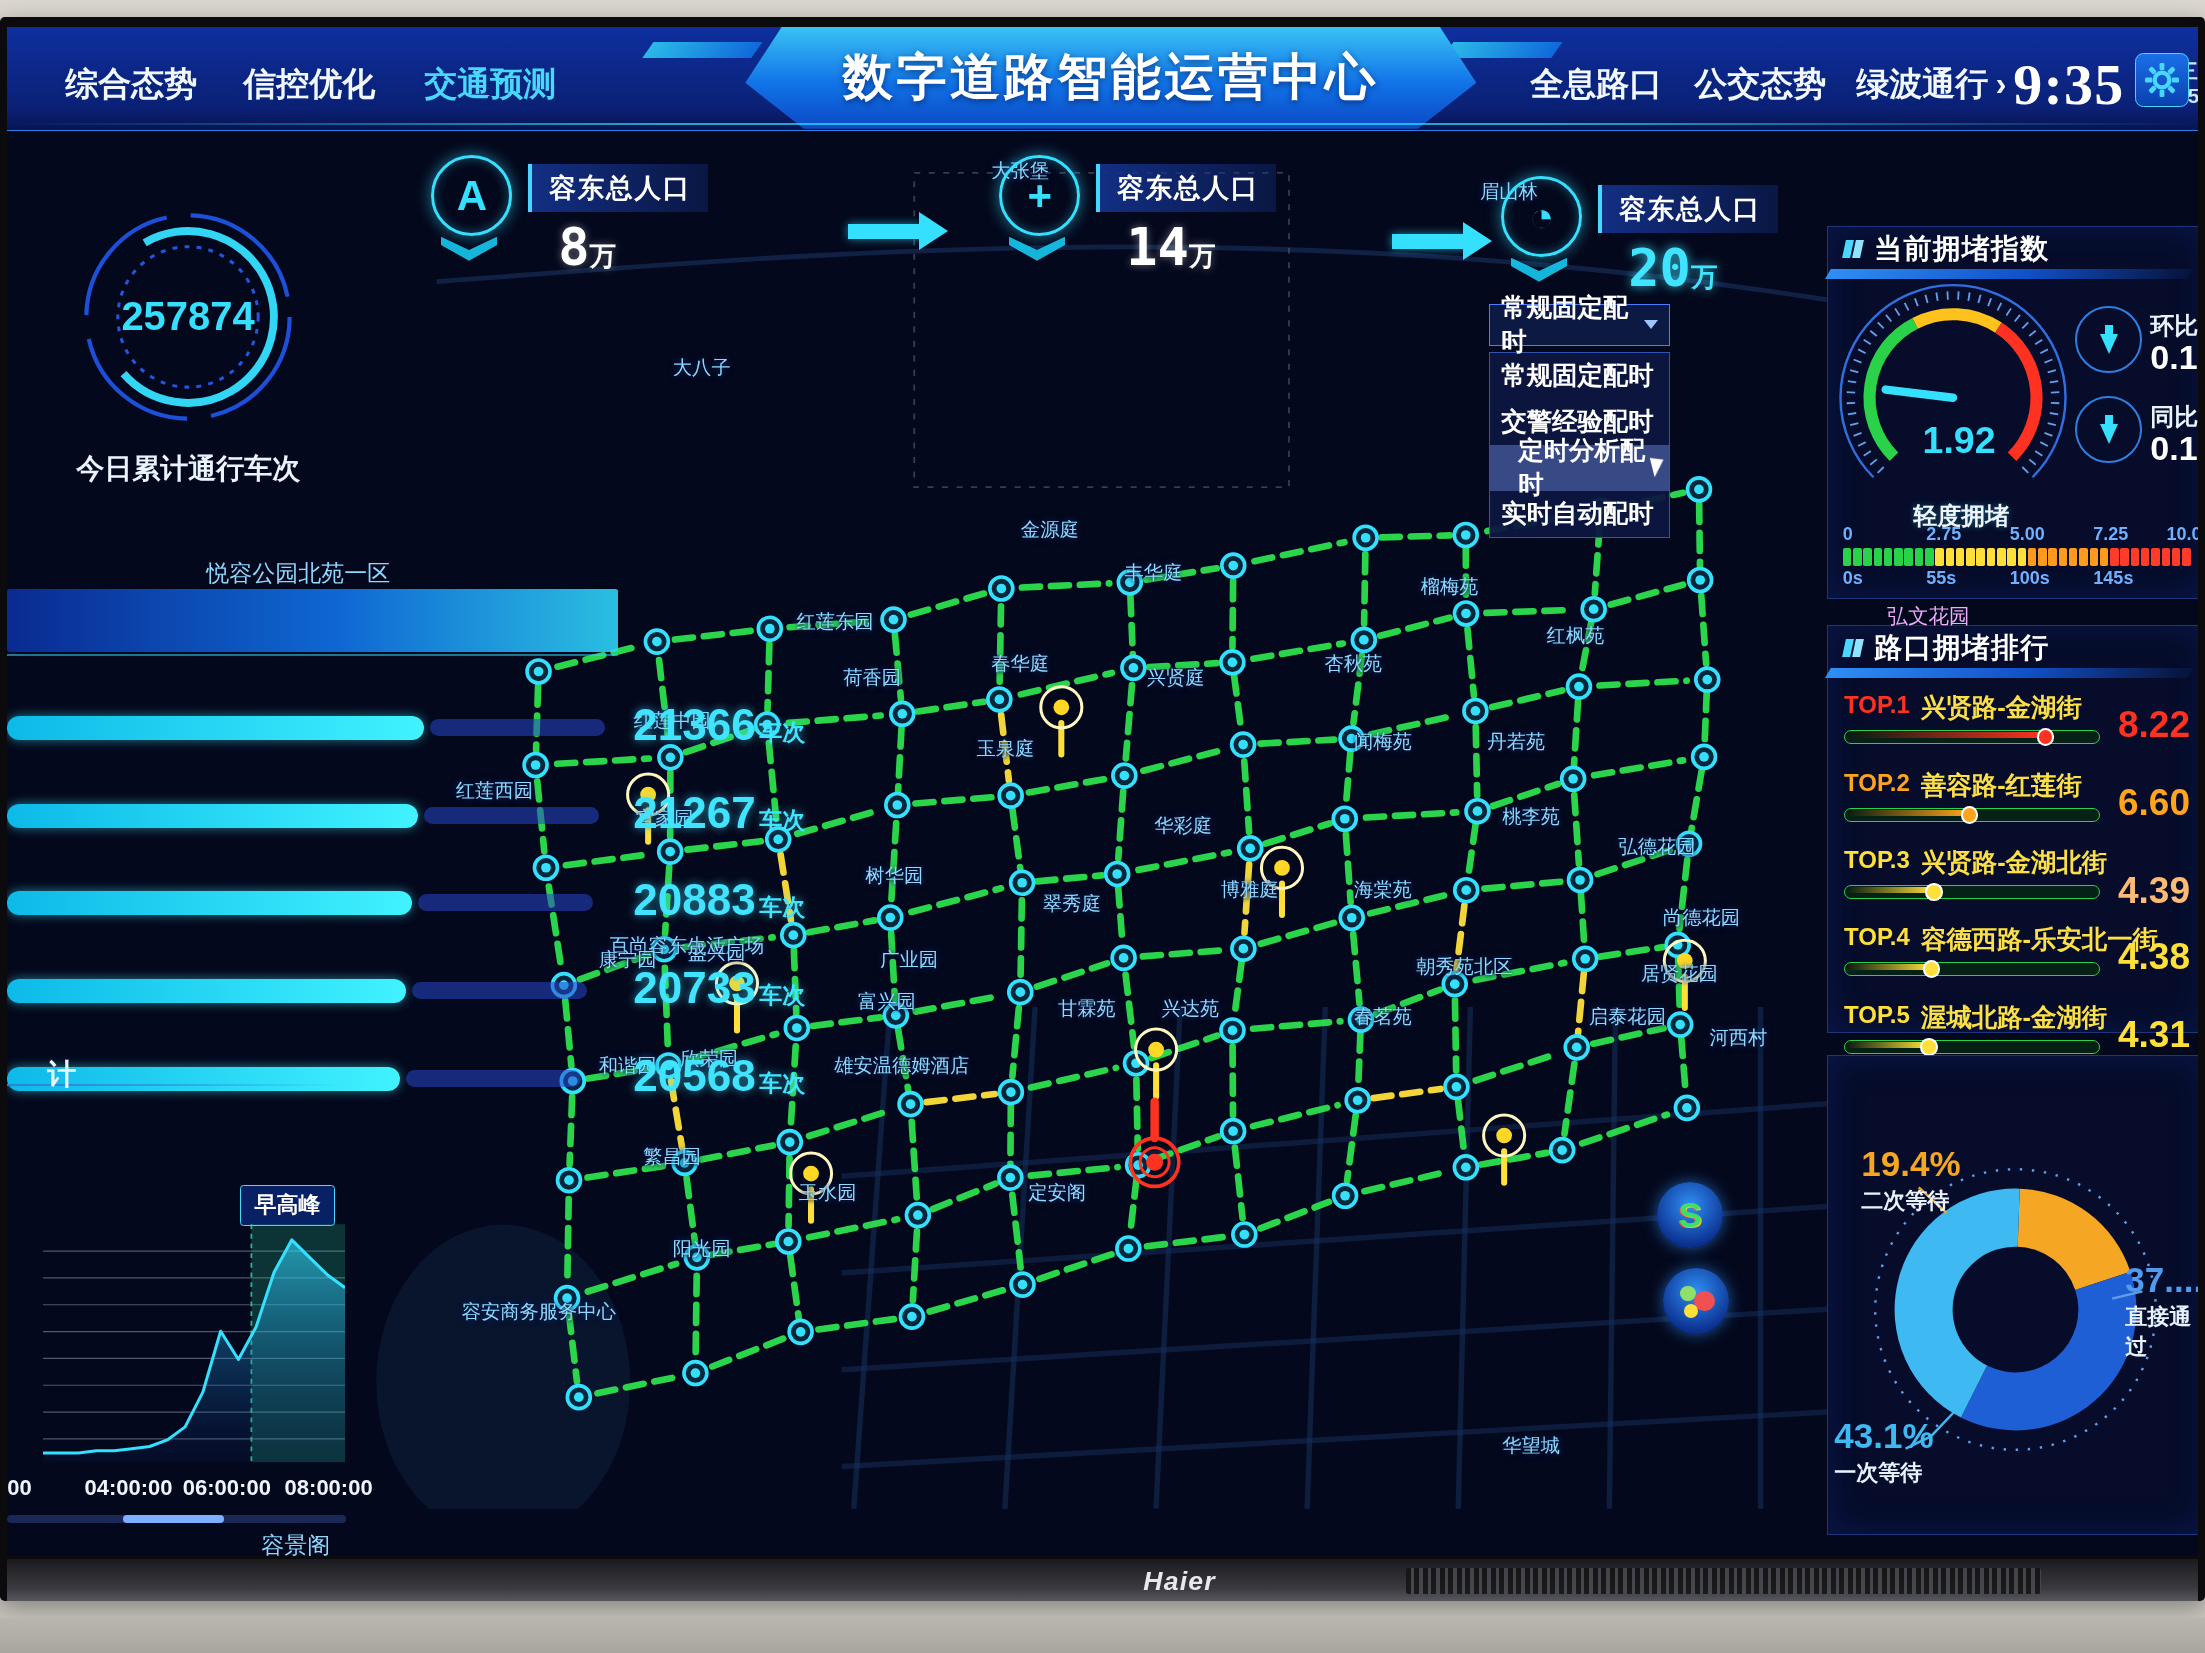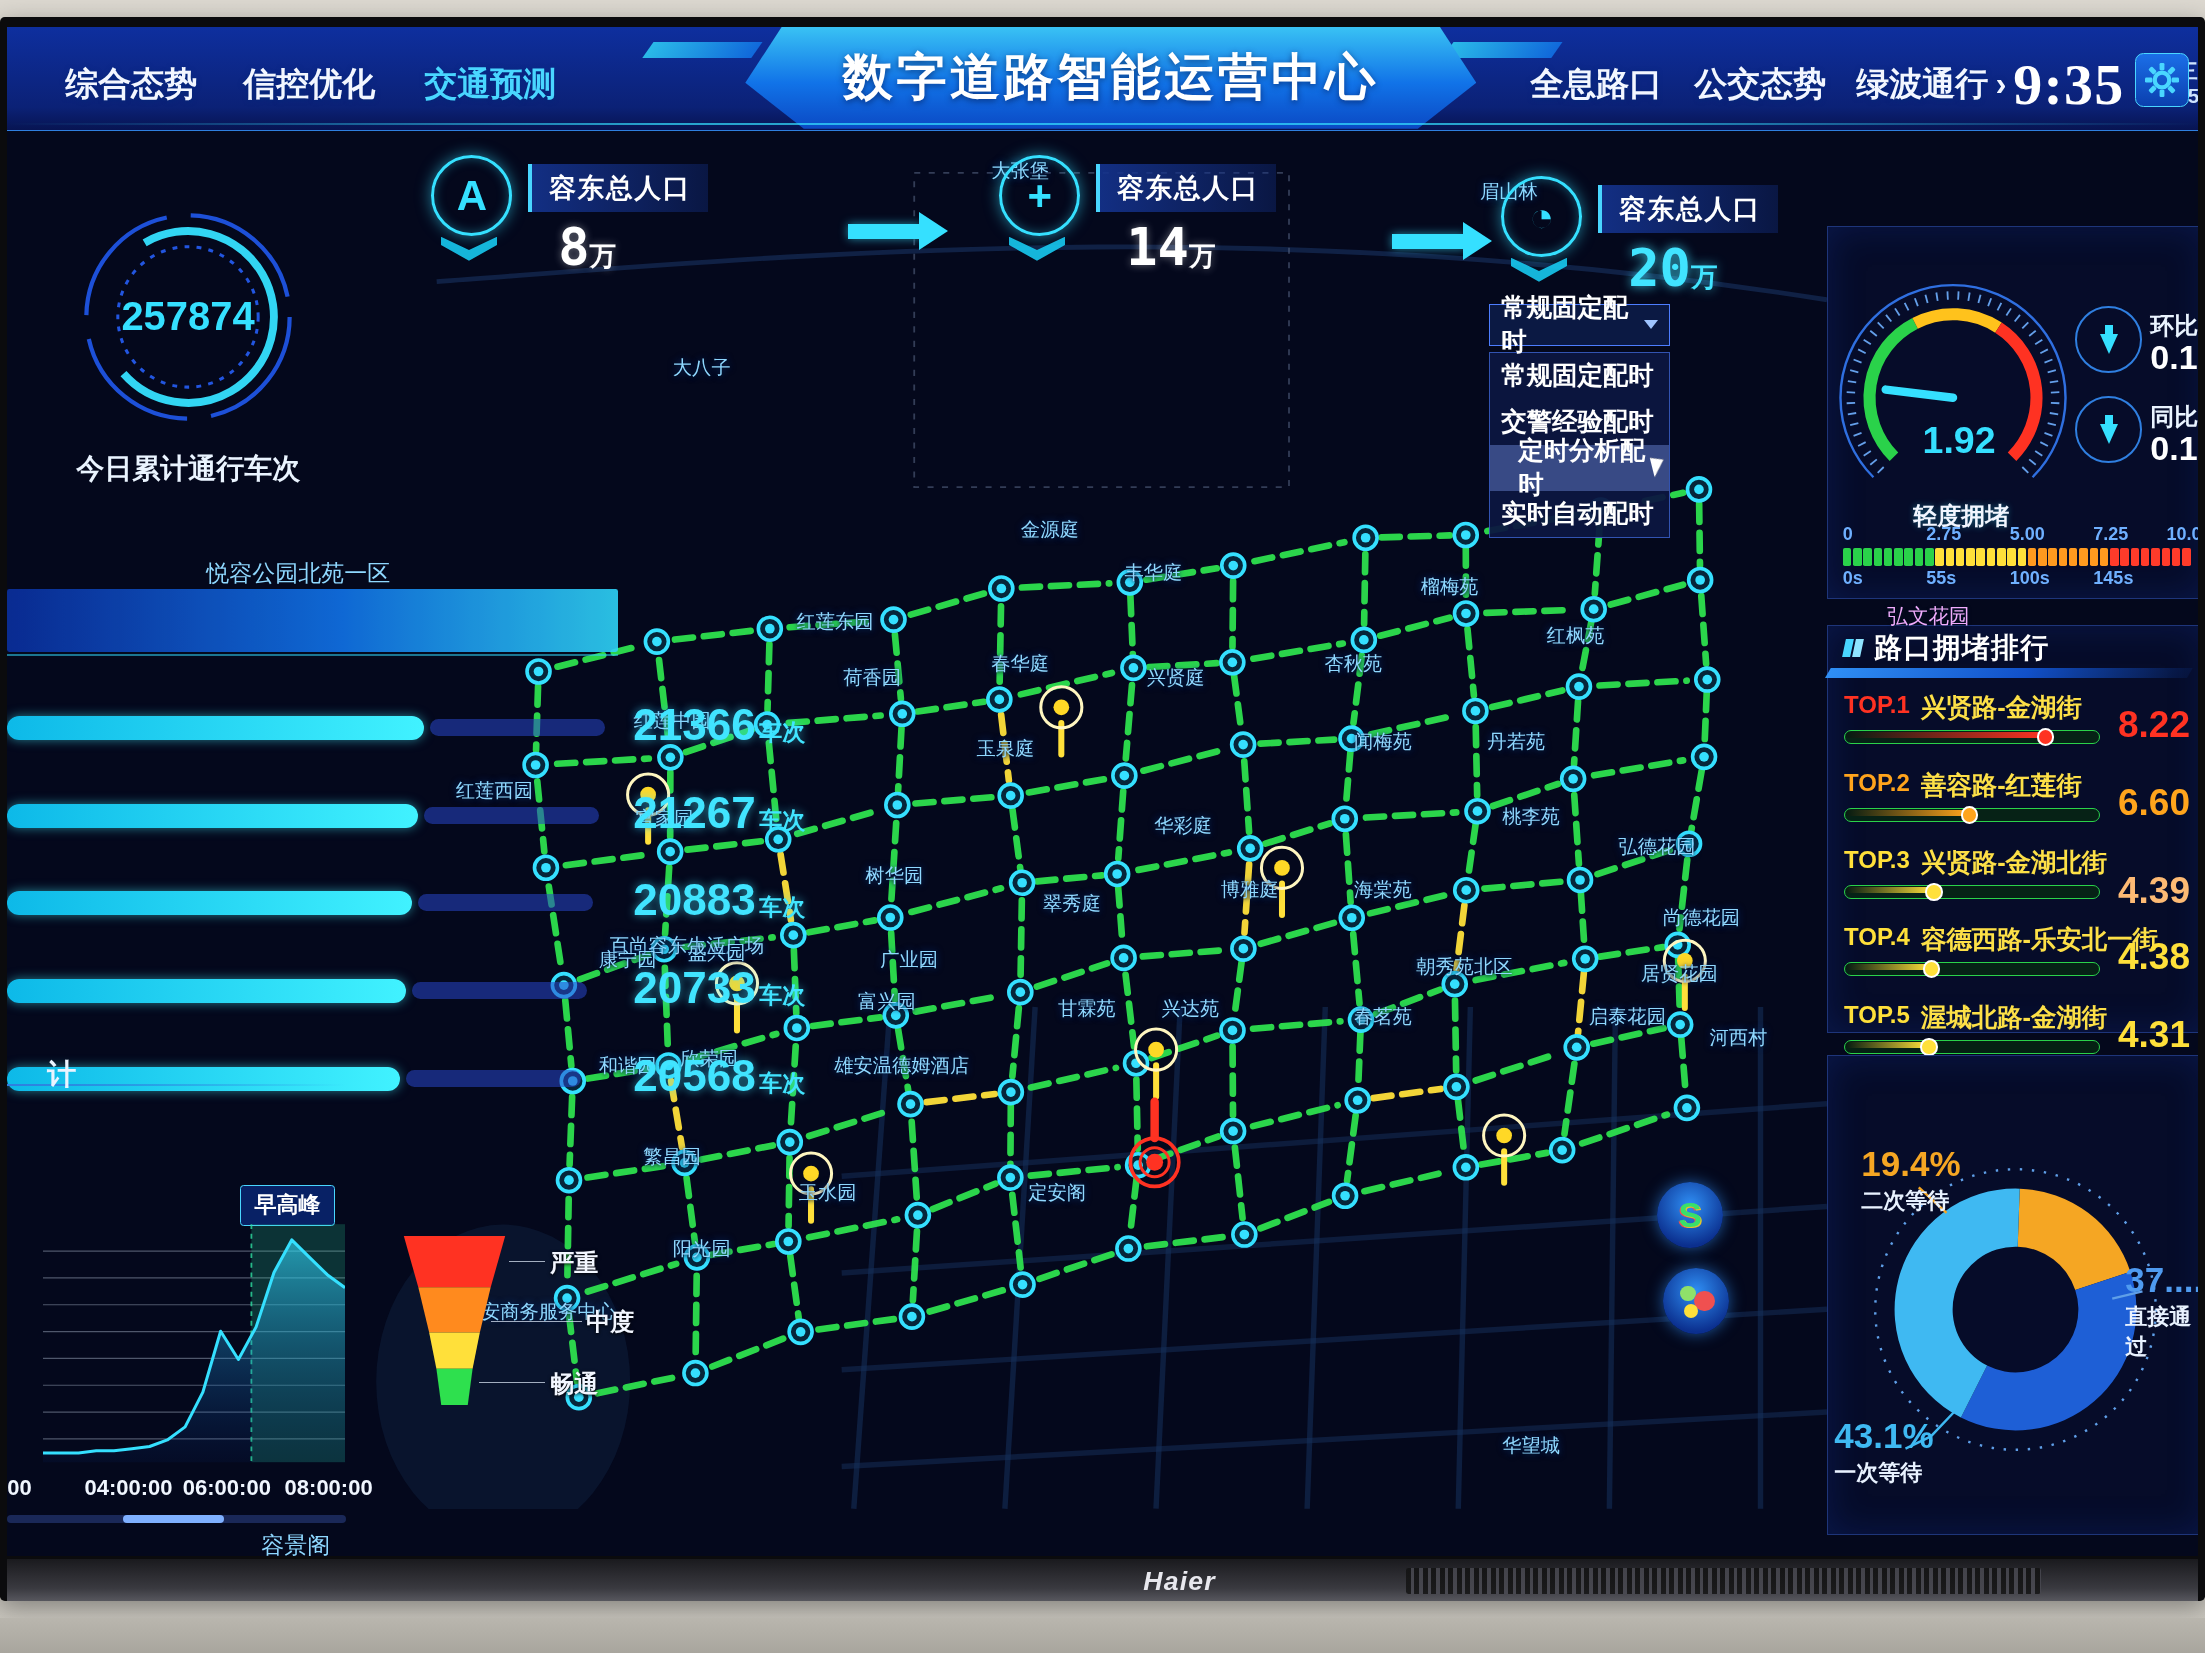--- a/index.html
+++ b/index.html
@@ -770,35 +770,20 @@
             <span class="arr"></span>
           </div>
           <div class="menu" id="dd-menu">
               <div class="opt">常规固定配时</div>
               <div class="opt">交警经验配时</div>
               <div class="opt sel2">定时分析配时<div class="cursor"></div></div>
               <div class="opt">实时自动配时</div>
             </div>
         </div>
 
-        <div class="legend">
-          <svg width="109" height="181" viewBox="0 0 180 300">
-            <polygon points="6,10 174,10 118,290 62,290" fill="#123" opacity="0"></polygon>
-            <polygon points="6,10 174,10 150,95 30,95" fill="#ff3222"></polygon>
-            <polygon points="30,95 150,95 132,170 48,170" fill="#ff8a1e"></polygon>
-            <polygon points="48,170 132,170 120,230 60,230" fill="#ffe03a"></polygon>
-            <polygon points="60,230 120,230 112,290 68,290" fill="#2ee04e"></polygon>
-          </svg>
-          <div class="lline" style="left:109px;top:31px;width:36px"></div>
-          <span class="llbl" style="left:150px;top:17px">严重</span>
-          <div class="lline" style="left:91px;top:91px;width:91px"></div>
-          <span class="llbl" style="left:186px;top:76px">中度</span>
-          <div class="lline" style="left:79px;top:152px;width:66px"></div>
-          <span class="llbl" style="left:150px;top:138px">畅通</span>
-        </div>
 
         <div class="fbtn" style="left:1311px;top:1082px">
             <span class="s">S</span>
           </div>
         <div class="fbtn dots" style="left:1317px;top:1168px">
           <i style="left:17px;top:18px;width:15.7px;height:15.7px;background:#8fe06a"></i>
           <i style="left:31px;top:23px;width:20.6px;height:20.6px;background:#f05050"></i>
           <i style="left:20.6px;top:36px;width:14.5px;height:14.5px;background:#ffe03a"></i>
         </div>
       </div>
@@ -904,20 +889,27 @@
           <span style="left: 22%;">04:00:00</span>
           <span style="left: 50%;">06:00:00</span>
           <span style="left: 79%;">08:00:00</span>
         </div>
       <div class="scrollbar">
           <i></i>
         </div>
       <span class="bottom-lbl">容景阁</span>
 
       <div class="panel" style="left:1820px;top:199px;width:377px;height:371px">
+        <div class="phead">
+            <span class="picon">
+              <i></i>
+              <i></i>
+            </span>
+            <span class="ttl">当前拥堵指数</span>
+          </div>
         <svg id="cong-gauge" style="position:absolute;left:3.6px;top:52px" width="242" height="218" viewBox="0 0 400 360">
             <line x1="75.54920651116765" y1="320.45079348883235" x2="85.44870144777931" y2="310.5512985522207" stroke="#6fb0ff" stroke-width="3" opacity="0.9"></line>
             <line x1="63.222310783573164" y1="306.76038882477144" x2="74.10235424397075" y2="297.9499033500737" stroke="#6fb0ff" stroke-width="3" opacity="0.9"></line>
             <line x1="52.393980041605346" y1="291.85647016264477" x2="64.13536799284128" y2="284.2315236724344" stroke="#6fb0ff" stroke-width="3" opacity="0.9"></line>
             <line x1="43.18285174284728" y1="275.9023279541602" x2="55.65694308148443" y2="269.5464609578066" stroke="#6fb0ff" stroke-width="3" opacity="0.9"></line>
             <line x1="35.689844936492506" y1="259.07275911997283" x2="48.75997090745332" y2="254.05560782633864" stroke="#6fb0ff" stroke-width="3" opacity="0.9"></line>
             <line x1="29.99705457312399" y1="241.5521519380437" x2="43.52001614117094" y2="237.9286853066084" stroke="#6fb0ff" stroke-width="3" opacity="0.9"></line>
             <line x1="26.16685205525576" y1="223.53246584708066" x2="39.99448882358769" y2="221.34238333651743" stroke="#6fb0ff" stroke-width="3" opacity="0.9"></line>
             <line x1="24.241201883195004" y1="205.2111282987581" x2="38.22201536975905" y2="204.4784249113569" stroke="#6fb0ff" stroke-width="3" opacity="0.9"></line>
             <line x1="24.241201883195004" y1="186.78887170124193" x2="38.22201536975905" y2="187.52157508864315" stroke="#6fb0ff" stroke-width="3" opacity="0.9"></line>

